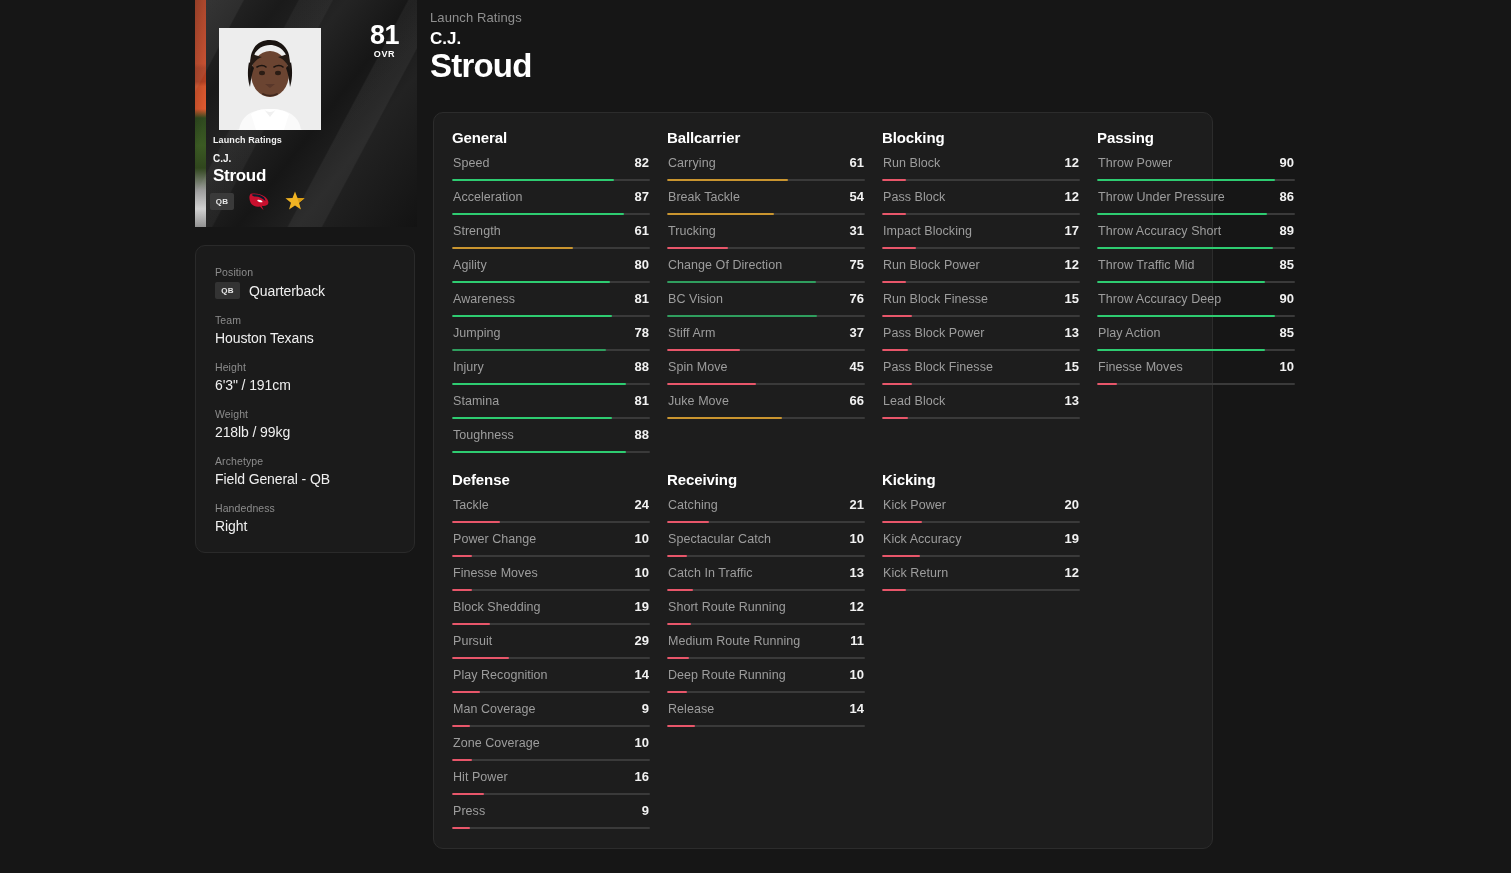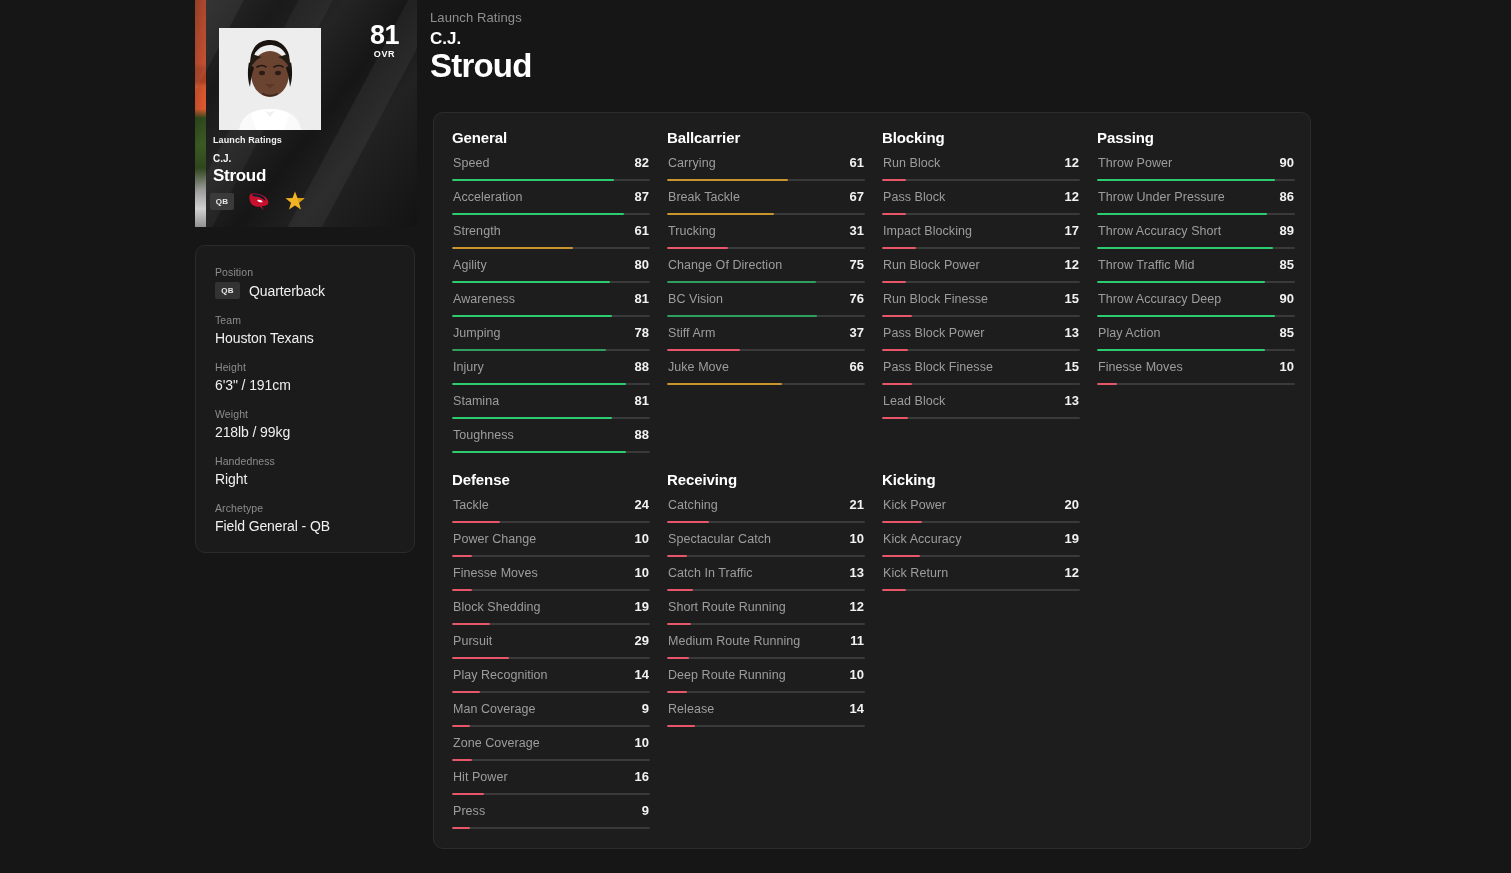--- a/index.html
+++ b/index.html
@@ -191,21 +191,21 @@
     color: #ffffff;
     line-height: 36px;
     letter-spacing: -0.8px;
   }
 
   
   .stats-panel {
     position: absolute;
     left: 433px;
     top: 112px;
-    width: 878px;
+    width: 780px;
     height: 737px;
     background: #1d1d1d;
     border: 1px solid #2c2c2c;
     border-radius: 10px;
     padding: 16px 18px 18px 18px;
   }
   .grid {
     display: grid;
     grid-template-columns: repeat(4, 198px);
     column-gap: 17px;
@@ -330,26 +330,26 @@
       </div>
       <div class="info-row">
         <div class="info-label">Height</div>
         <div class="info-value">6'3" / 191cm</div>
       </div>
       <div class="info-row">
         <div class="info-label">Weight</div>
         <div class="info-value">218lb / 99kg</div>
       </div>
       <div class="info-row">
+        <div class="info-label">Archetype</div>
+        <div class="info-value">Field General - QB</div>
+      </div>
+      <div class="info-row">
         <div class="info-label">Handedness</div>
         <div class="info-value">Right</div>
-      </div>
-      <div class="info-row">
-        <div class="info-label">Archetype</div>
-        <div class="info-value">Field General - QB</div>
       </div>
     </div>
   </div>
 
   <div class="header">
     <div class="hdr-eyebrow">Launch Ratings</div>
     <div class="hdr-first">C.J.</div>
     <div class="hdr-last">Stroud</div>
   </div>
 
@@ -446,21 +446,21 @@
               <span class="stat-name">Carrying</span>
               <span class="stat-val">61</span>
             </div>
             <div class="bar-track">
               <div class="bar-fill" style="width: 61%; background: rgb(201, 149, 47);"></div>
             </div>
           </div>
           <div class="stat">
             <div class="stat-line">
               <span class="stat-name">Break Tackle</span>
-              <span class="stat-val">67</span>
+              <span class="stat-val">54</span>
             </div>
             <div class="bar-track">
               <div class="bar-fill" style="width: 54%; background: rgb(201, 149, 47);"></div>
             </div>
           </div>
           <div class="stat">
             <div class="stat-line">
               <span class="stat-name">Trucking</span>
               <span class="stat-val">31</span>
             </div>
@@ -486,20 +486,29 @@
               <div class="bar-fill" style="width: 76%; background: rgb(47, 158, 94);"></div>
             </div>
           </div>
           <div class="stat">
             <div class="stat-line">
               <span class="stat-name">Stiff Arm</span>
               <span class="stat-val">37</span>
             </div>
             <div class="bar-track">
               <div class="bar-fill" style="width: 37%; background: rgb(232, 86, 106);"></div>
+            </div>
+          </div>
+          <div class="stat">
+            <div class="stat-line">
+              <span class="stat-name">Spin Move</span>
+              <span class="stat-val">45</span>
+            </div>
+            <div class="bar-track">
+              <div class="bar-fill" style="width: 45%; background: rgb(232, 86, 106);"></div>
             </div>
           </div>
           <div class="stat">
             <div class="stat-line">
               <span class="stat-name">Juke Move</span>
               <span class="stat-val">66</span>
             </div>
             <div class="bar-track">
               <div class="bar-fill" style="width: 58%; background: rgb(201, 149, 47);"></div>
             </div>

